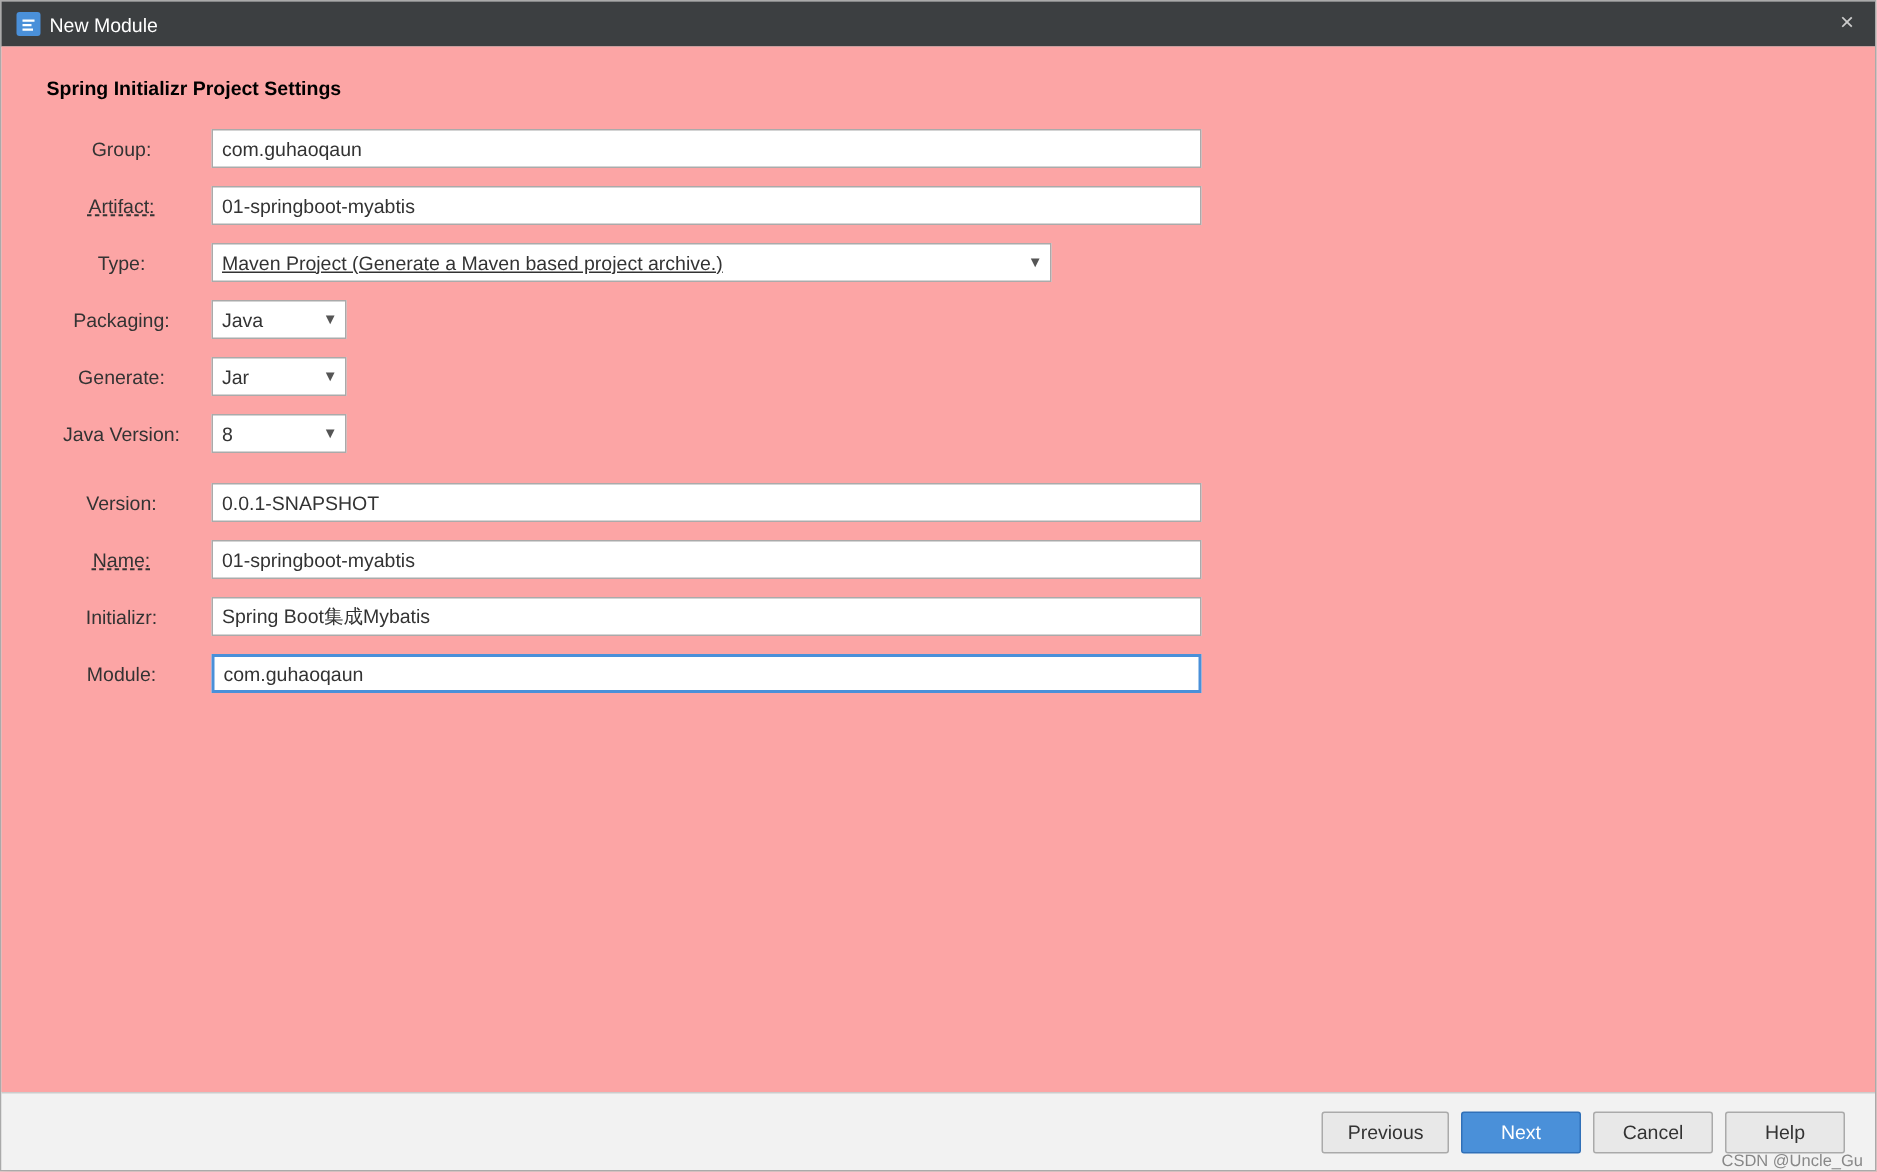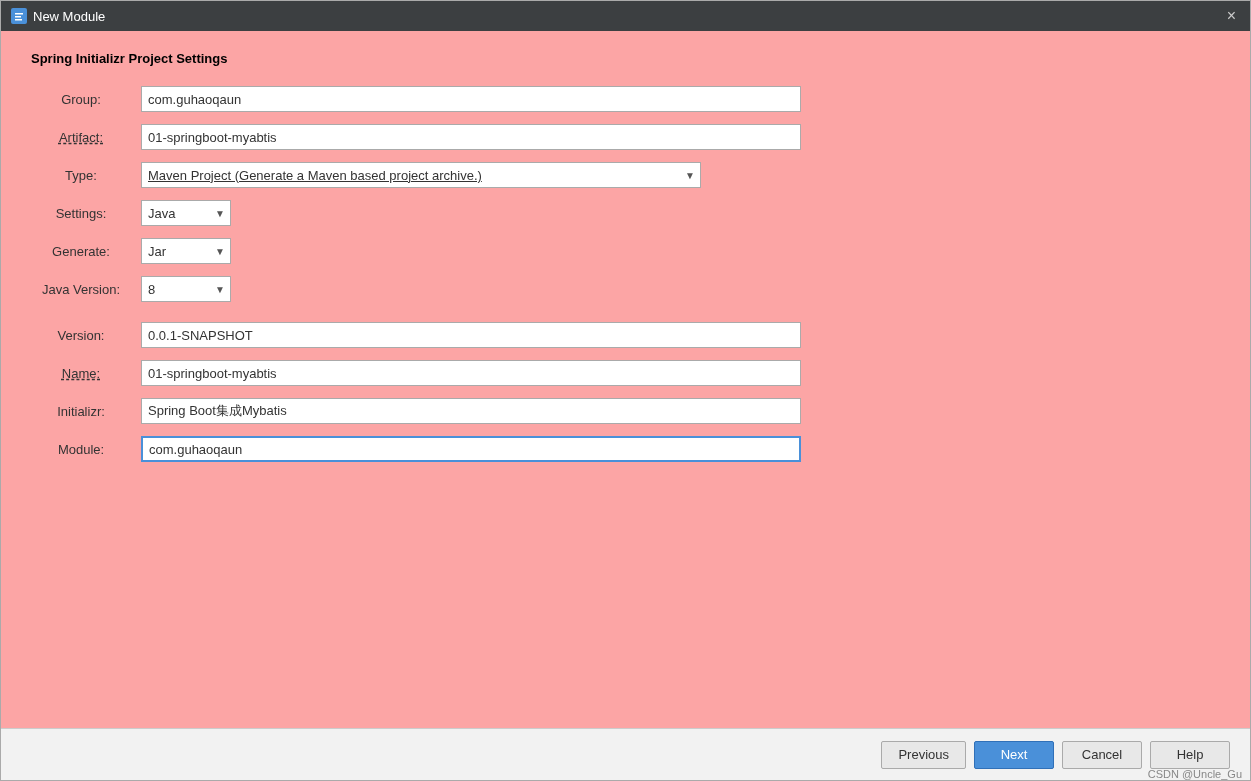--- a/index.html
+++ b/index.html
@@ -213,21 +213,21 @@
       <div class="form-select-wrapper">
         <select class="form-select form-select-wide">
           <option>Maven Project (Generate a Maven based project archive.)</option>
           <option>Gradle Project</option>
         </select>
         <span class="dropdown-arrow">▼</span>
       </div>
     </div>
 
     <div class="form-row">
-      <label class="form-label">Settings:</label>
+      <label class="form-label">Packaging:</label>
       <div class="form-select-wrapper">
         <select class="form-select form-select-narrow">
           <option>Java</option>
           <option>Kotlin</option>
           <option>Groovy</option>
         </select>
         <span class="dropdown-arrow">▼</span>
       </div>
     </div>
 

